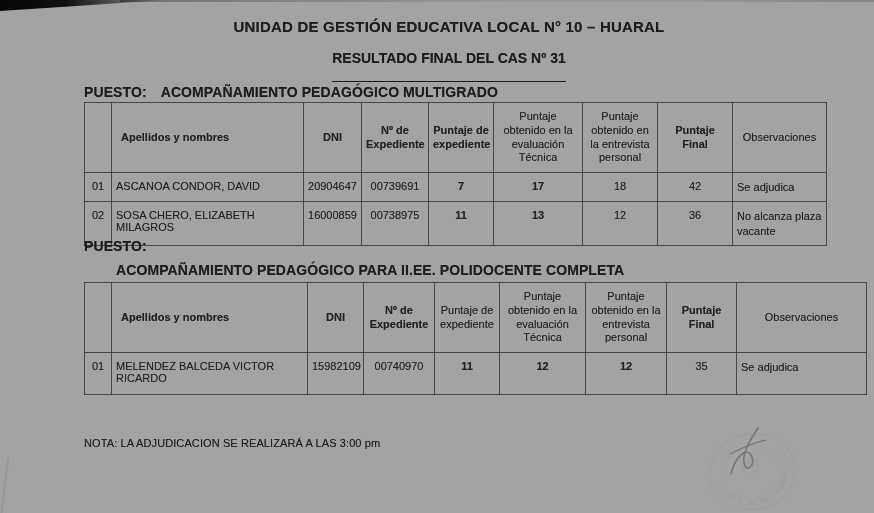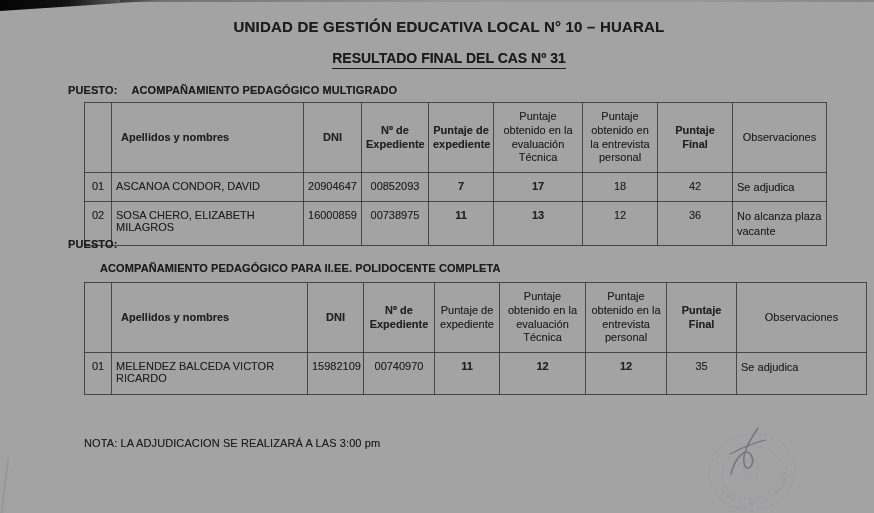--- a/index.html
+++ b/index.html
@@ -33,25 +33,25 @@
     text-align:center;font-size:15px;font-weight:bold;
     letter-spacing:.2px;transform:translateX(12px);
     text-shadow:0 0 .4px rgba(0,0,0,.5);
   }
   .subtitle{
     position:absolute;top:50px;left:0;right:0;
     text-align:center;font-size:14px;font-weight:bold;
     transform:translateX(12px);
   }
   .subtitle span{
-    border-bottom:1.6px solid #1d1d1d;padding-bottom:2px;
+    border-bottom:1.6px solid #1d1d1d;padding-bottom:15px;
     text-shadow:0 0 .4px rgba(0,0,0,.5);
   }
   .puesto-line{
-    position:absolute;left:68px;font-size:11px;font-weight:bold;
+    position:absolute;left:84px;font-size:14px;font-weight:bold;
     letter-spacing:.1px;text-shadow:0 0 .3px rgba(0,0,0,.45);
   }
   .puesto-line .gap{display:inline-block;width:14px;}
   
   table.results{
     position:absolute;left:84px;
     border-collapse:collapse;table-layout:fixed;
     font-size:11px;color:#222;
   }
   table.results td,table.results th{
@@ -112,21 +112,21 @@
       <th class="bold">Puntaje de expediente</th>
       <th>Puntaje obtenido en la evaluación Técnica</th>
       <th>Puntaje obtenido en la entrevista personal</th>
       <th class="bold">Puntaje Final</th>
       <th>Observaciones</th>
     </tr>
     <tr style="height:20px">
       <td class="num">01</td>
       <td class="name">ASCANOA CONDOR, DAVID</td>
       <td class="num">20904647</td>
-      <td class="num">00852093</td>
+      <td class="num">00739691</td>
       <td class="score">7</td>
       <td class="score">17</td>
       <td class="num">18</td>
       <td class="num">42</td>
       <td class="obs">Se adjudica</td>
     </tr>
     <tr style="height:34px">
       <td class="num">02</td>
       <td class="name">SOSA CHERO, ELIZABETH MILAGROS</td>
       <td class="num">16000859</td>

